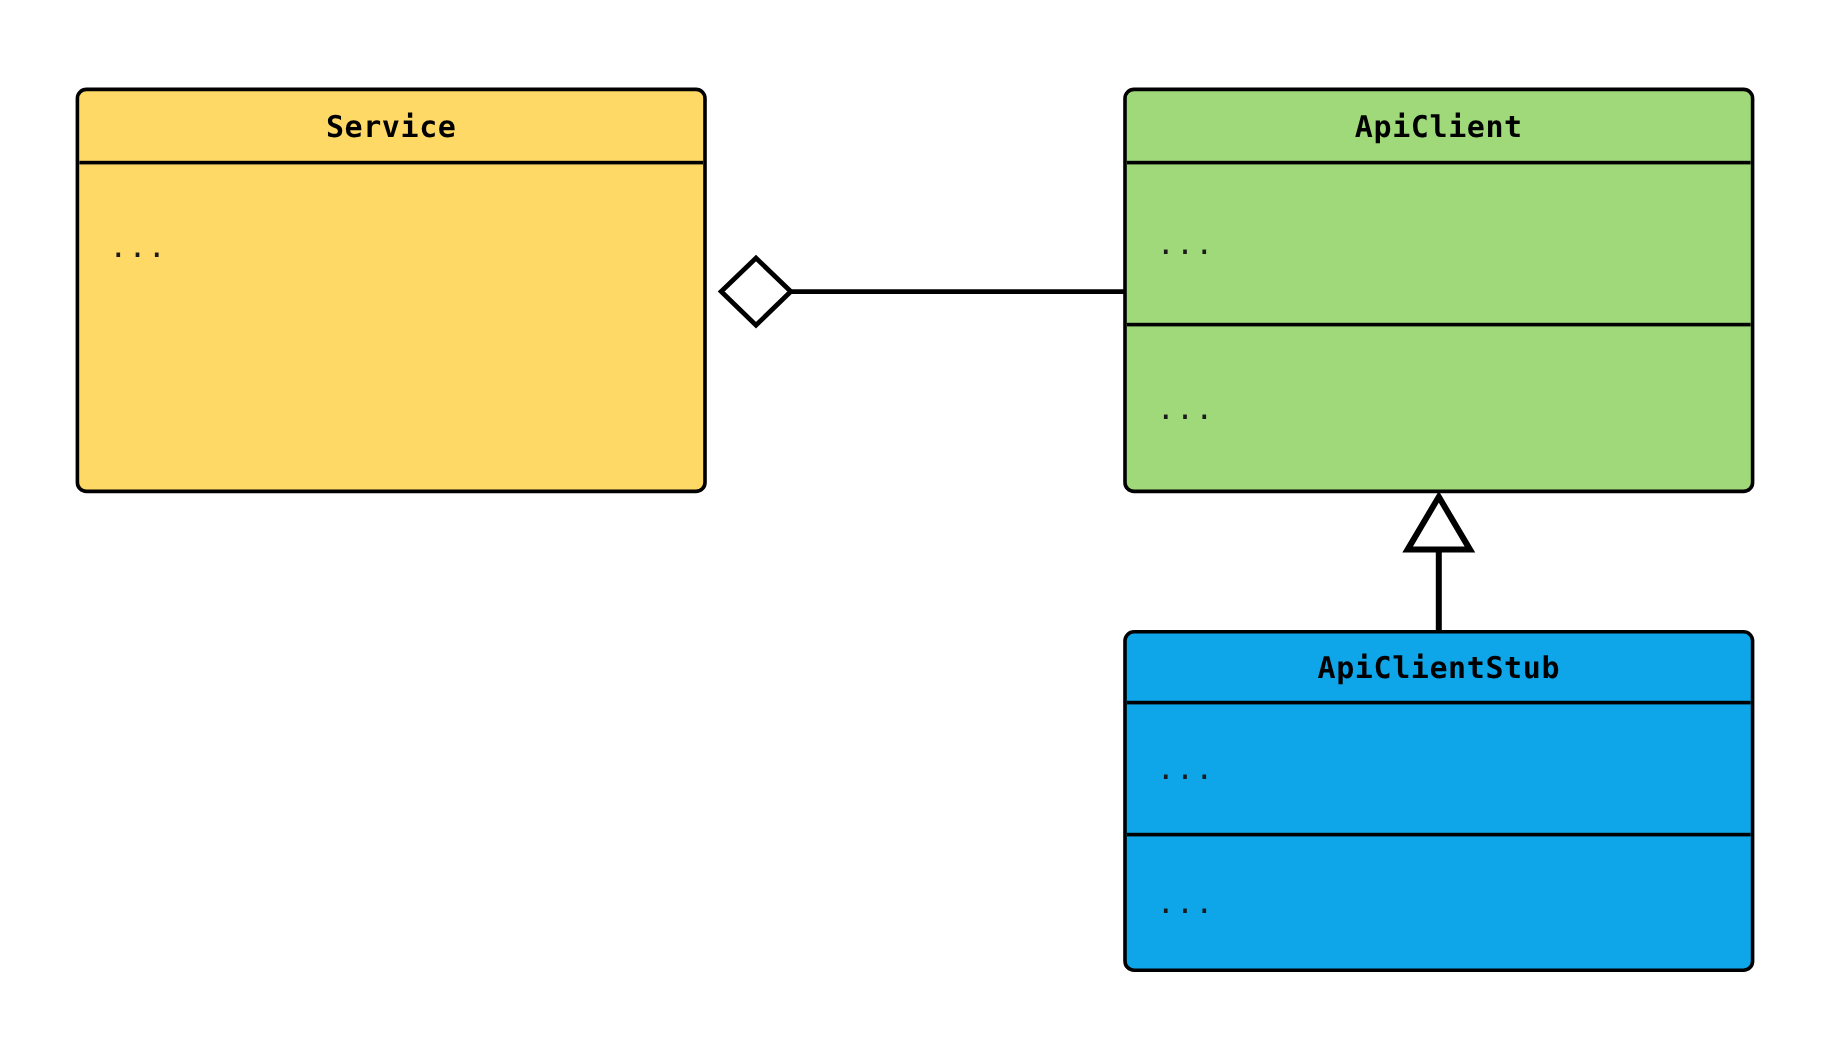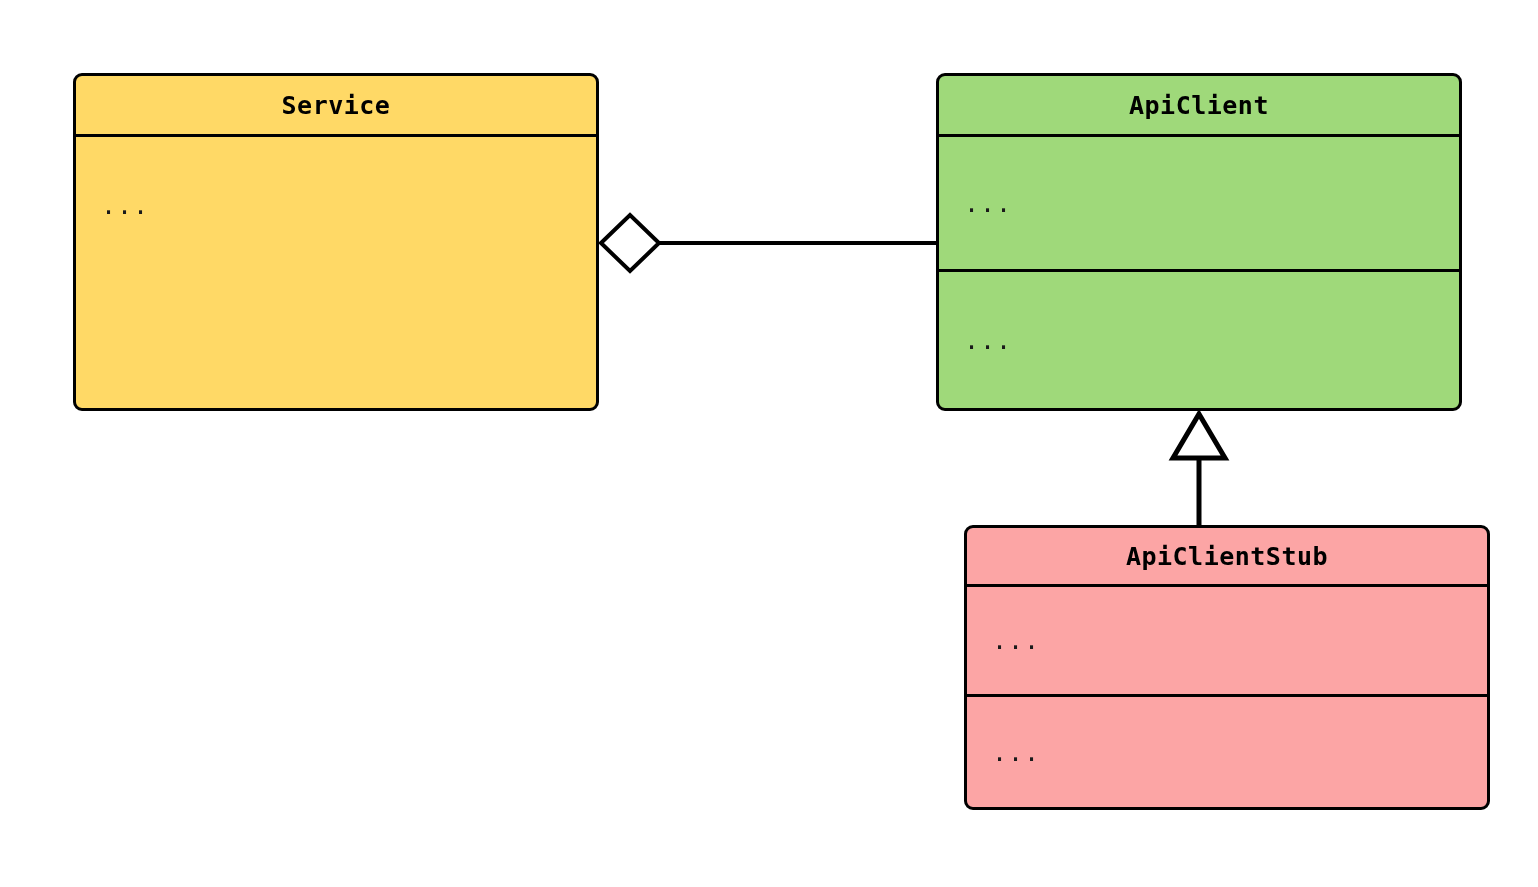--- a/index.html
+++ b/index.html
@@ -72,38 +72,38 @@
 
   .ellipsis {
     font-size: 25px;
     letter-spacing: 1px;
     color: #1a1a1a;
     white-space: pre;
   }
 
   
   #class-service {
-    left: 73px; top: 73px; width: 526px; height: 338px;
+    left: 63px; top: 73px; width: 526px; height: 338px;
     background: #ffd966;
   }
   #class-service .compartment.title   { height: 61px; }
   #class-service .compartment.attrs   { height: 135px; }
   #class-service .compartment.ops     { height: 136px; }
 
   #class-apiclient {
     left: 936px; top: 73px; width: 526px; height: 338px;
     background: #9fd97a;
   }
   #class-apiclient .compartment.title { height: 61px; }
   #class-apiclient .compartment.attrs { height: 135px; }
   #class-apiclient .compartment.ops   { height: 136px; }
 
   #class-apiclientstub {
-    left: 964px; top: 525px; width: 526px; height: 285px;
-    background: #fca5a5;
+    left: 936px; top: 525px; width: 526px; height: 285px;
+    background: #0ea5e9;
     text-align: right;
   }
   #class-apiclientstub .compartment.title { height: 59px; }
   #class-apiclientstub .compartment.attrs { height: 110px; }
   #class-apiclientstub .compartment.ops   { height: 110px; }
 </style>
 </head>
 <body>
 
 <div id="canvas">

